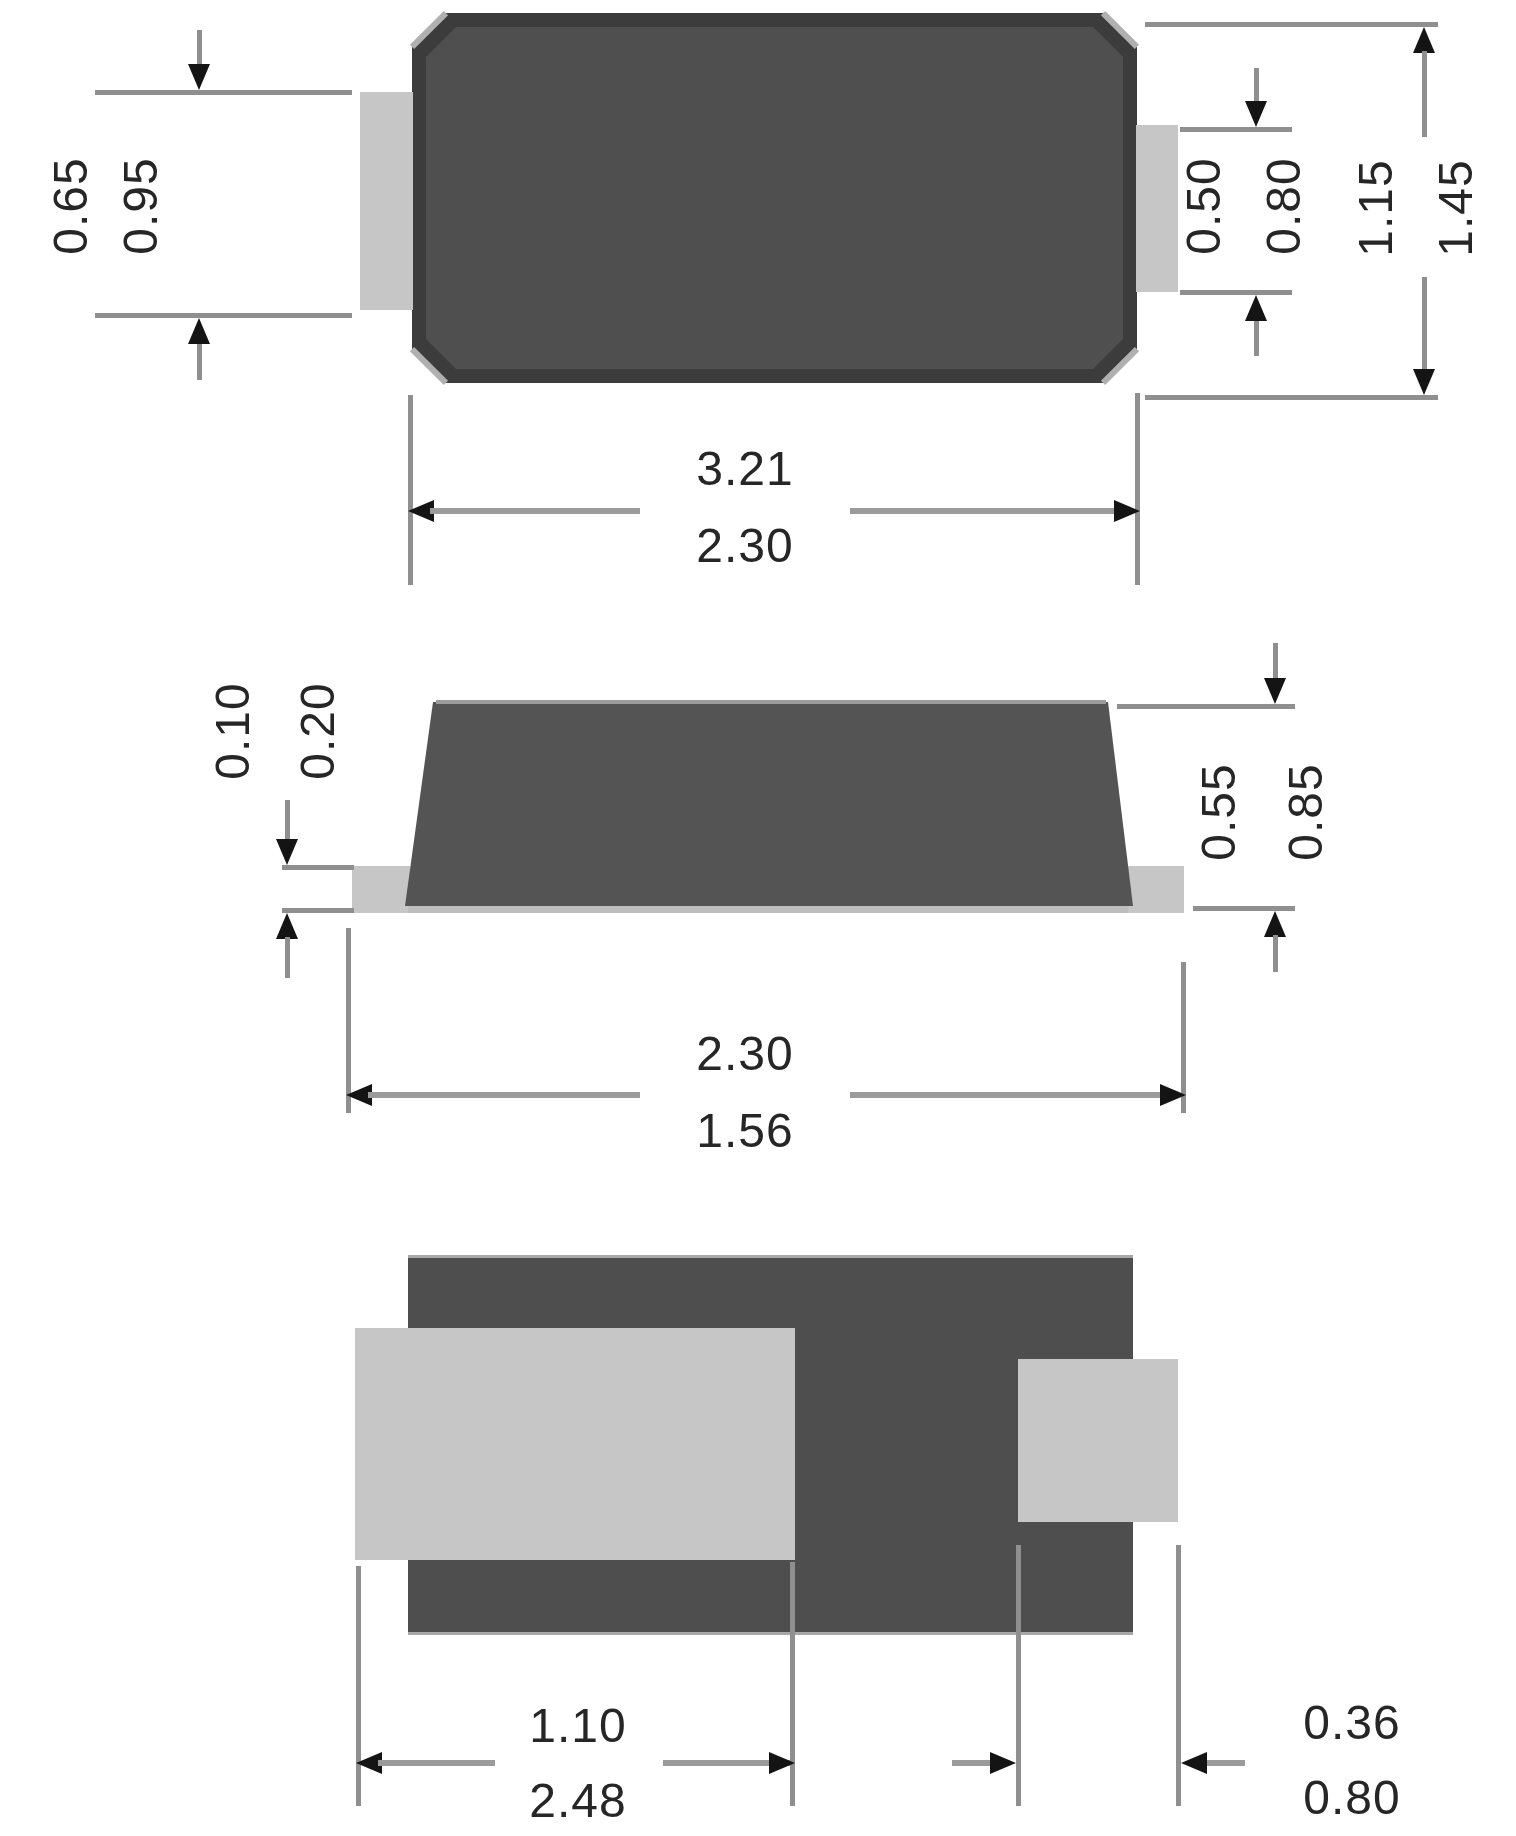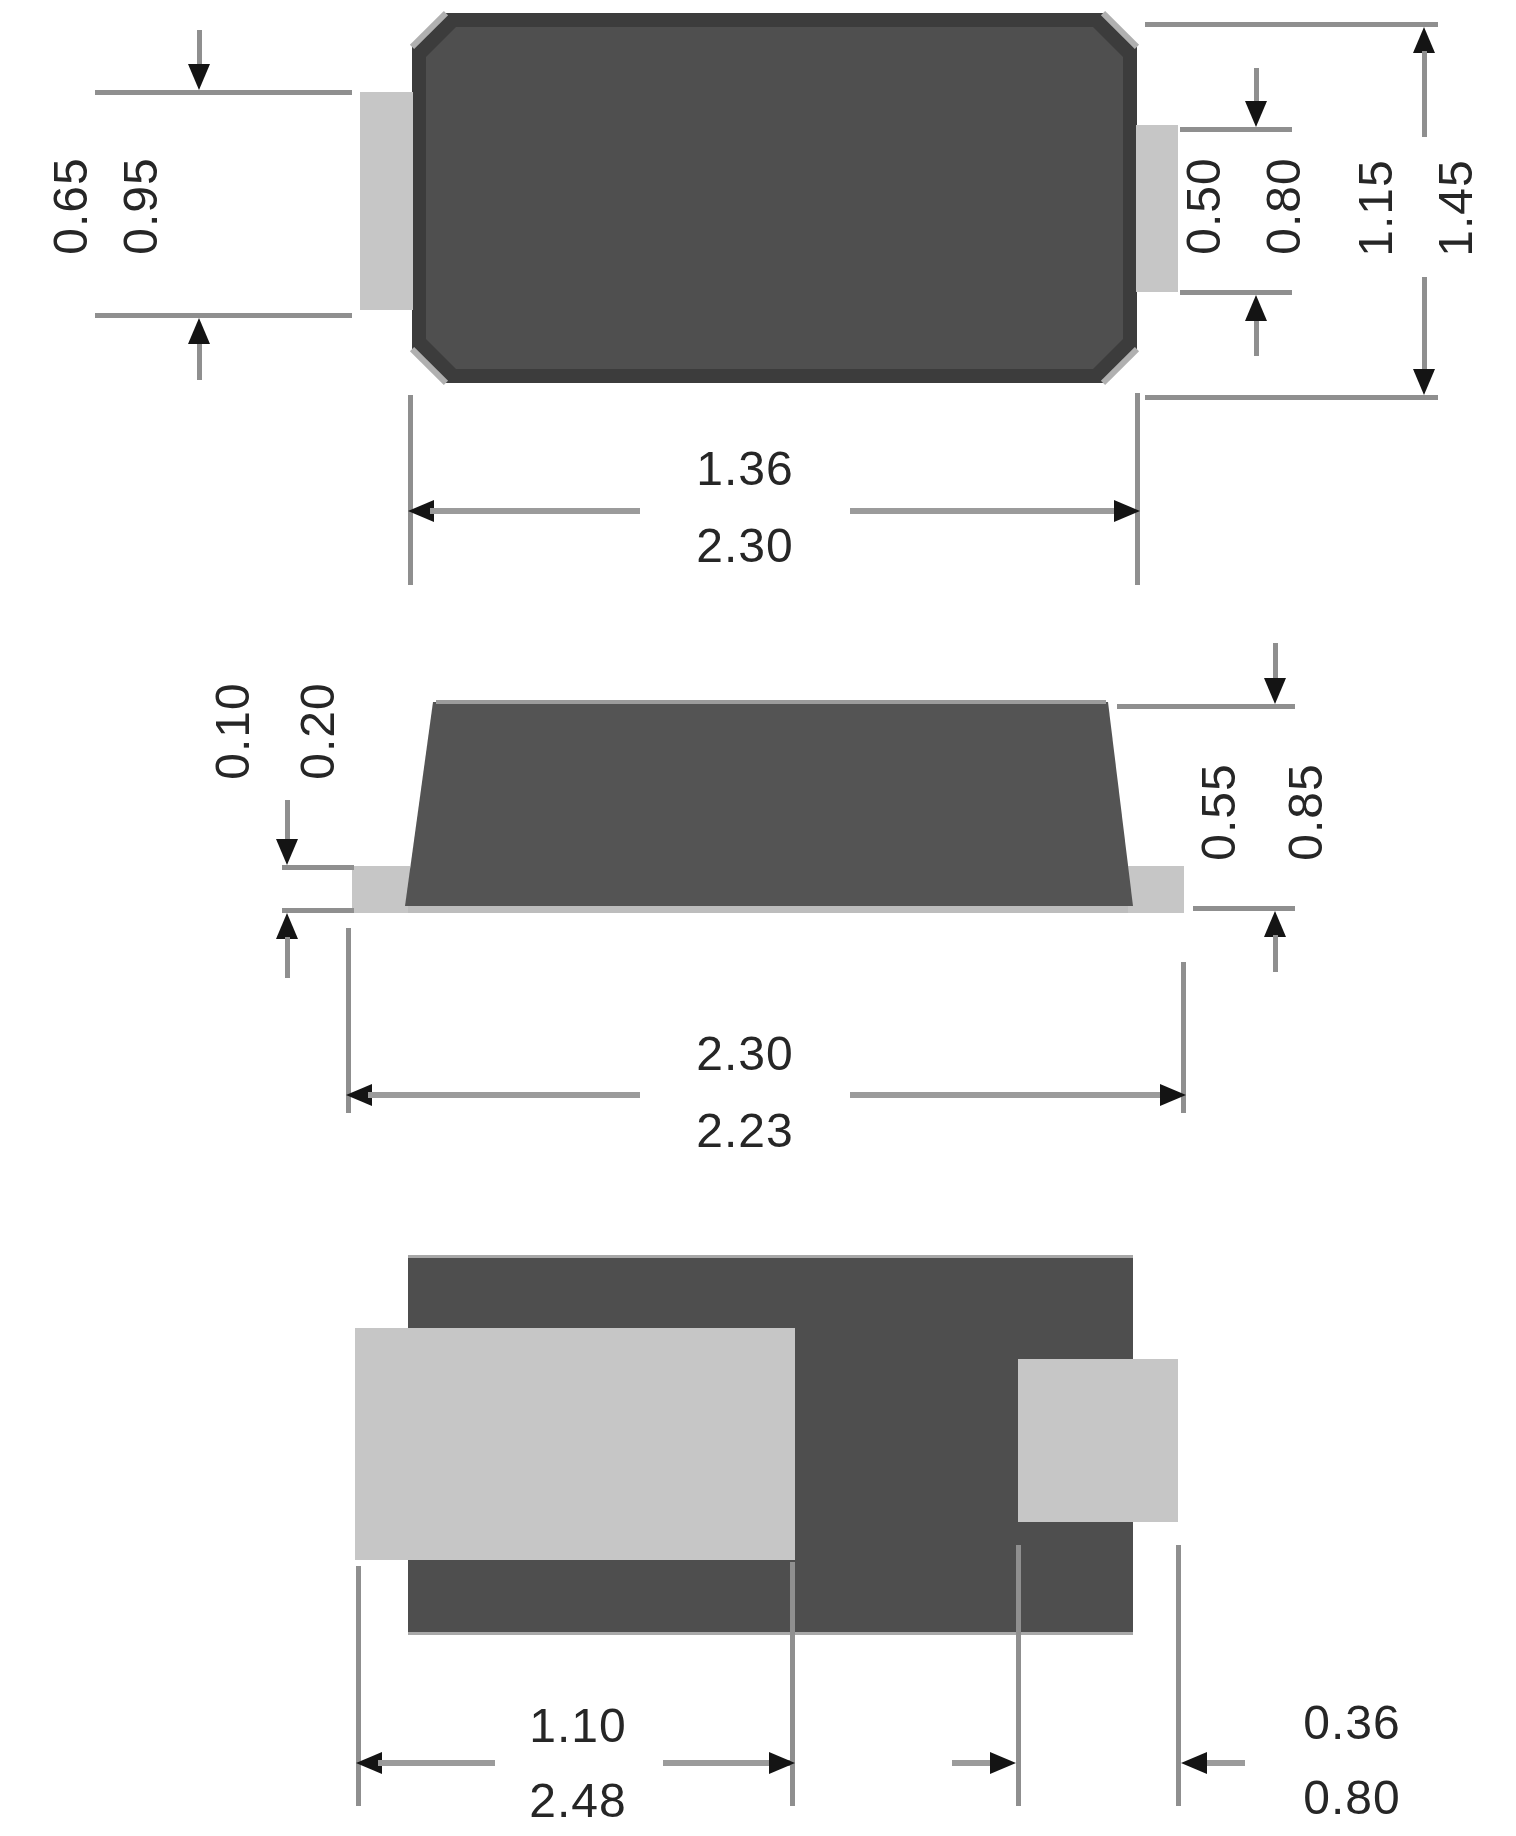--- a/index.html
+++ b/index.html
@@ -68,21 +68,21 @@
     <div class="arrow down" style="left:1413px;top:369px;"></div>
     <div class="dimlabel rot" style="left:1305px;top:181px;">1.15</div>
     <div class="dimlabel rot" style="left:1385px;top:181px;">1.45</div>
 
     <div class="vline" style="left:408px;top:395px;width:5px;height:190px;"></div>
     <div class="vline" style="left:1135px;top:393px;width:5px;height:192px;"></div>
     <div class="arrow left" style="left:408px;top:500px;"></div>
     <div class="dline" style="left:430px;top:508px;width:210px;height:6px;"></div>
     <div class="dline" style="left:850px;top:508px;width:268px;height:6px;"></div>
     <div class="arrow right" style="left:1114px;top:500px;"></div>
-    <div class="dimlabel" style="left:675px;top:441px;">1.36</div>
+    <div class="dimlabel" style="left:675px;top:441px;">3.21</div>
     <div class="dimlabel" style="left:675px;top:518px;">2.30</div>
   </div>
 
   <div>
 
     <div class="abs" style="left:352px;top:866px;width:58px;height:47px;background:#c6c6c6;"></div>
     <div class="abs" style="left:1126px;top:866px;width:58px;height:47px;background:#c6c6c6;"></div>
     <div class="abs" style="left:408px;top:899px;width:720px;height:14px;background:#bdbdbd;"></div>
 
     <div class="abs" style="left:405px;top:702px;width:728px;height:204px;background:#545454;
@@ -107,21 +107,21 @@
     <div class="dimlabel rot" style="left:1148px;top:785px;">0.55</div>
     <div class="dimlabel rot" style="left:1235px;top:785px;">0.85</div>
 
     <div class="vline" style="left:346px;top:928px;width:5px;height:185px;"></div>
     <div class="vline" style="left:1181px;top:962px;width:5px;height:151px;"></div>
     <div class="arrow left" style="left:346px;top:1084px;"></div>
     <div class="dline" style="left:368px;top:1092px;width:272px;height:6px;"></div>
     <div class="dline" style="left:850px;top:1092px;width:314px;height:6px;"></div>
     <div class="arrow right" style="left:1160px;top:1084px;"></div>
     <div class="dimlabel" style="left:675px;top:1026px;">2.30</div>
-    <div class="dimlabel" style="left:675px;top:1103px;">2.23</div>
+    <div class="dimlabel" style="left:675px;top:1103px;">1.56</div>
   </div>
 
   <div>
     <div class="abs" style="left:408px;top:1258px;width:725px;height:374px;background:#4e4e4e;"></div>
     <div class="abs" style="left:408px;top:1255px;width:725px;height:3px;background:#a8a8a8;"></div>
     <div class="abs" style="left:408px;top:1632px;width:725px;height:3px;background:#a8a8a8;"></div>
     <div class="abs" style="left:355px;top:1328px;width:440px;height:232px;background:#c6c6c6;"></div>
     <div class="abs" style="left:1018px;top:1359px;width:160px;height:163px;background:#c6c6c6;"></div>
 
     <div class="vline" style="left:356px;top:1566px;width:5px;height:240px;"></div>

